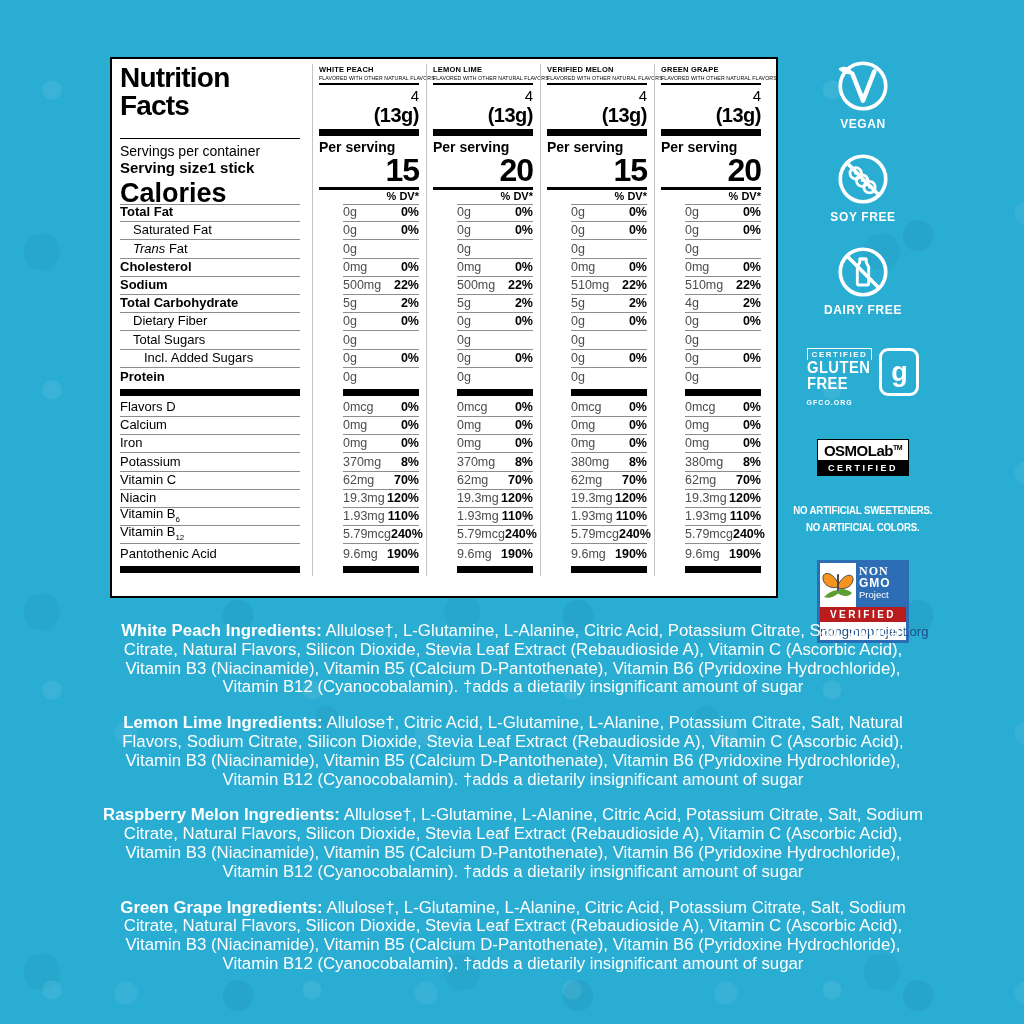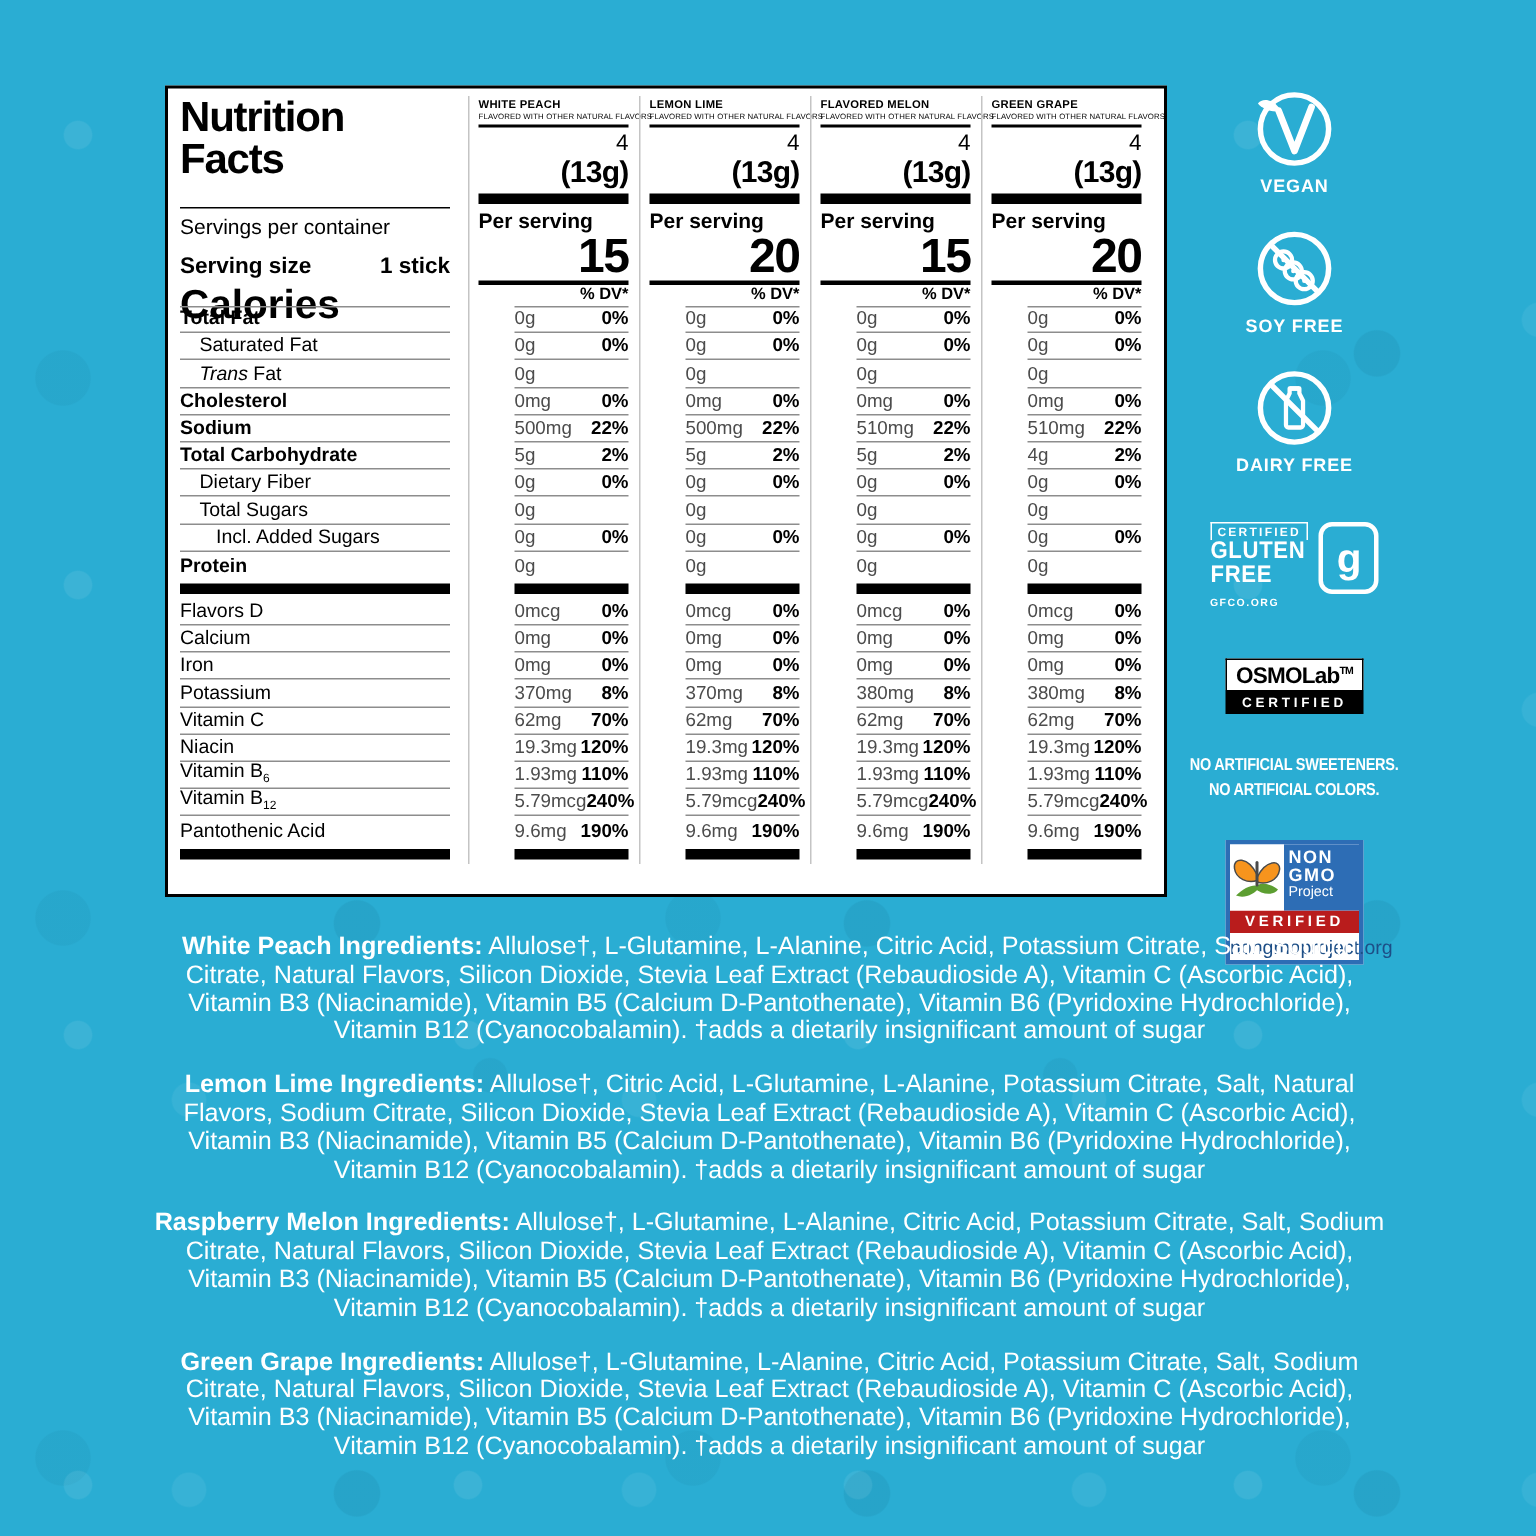--- a/index.html
+++ b/index.html
@@ -21,21 +21,21 @@
     background:#fff;border:2px solid #000;box-sizing:border-box;
     padding:5px 8px 5px 8px;color:#000;
   }
   .phead{display:flex;height:140px;}
   .hcol-label{width:192px;box-sizing:border-box;display:flex;flex-direction:column;}
   .hcol-flavor{width:114px;box-sizing:border-box;border-left:1px solid #c4c4c4;
     display:flex;flex-direction:column;padding:1px 7px 0 6px;}
   .nf-title{font-size:28px;font-weight:800;letter-spacing:-0.8px;line-height:1.0;
     border-bottom:1.5px solid #000;padding-bottom:18px;margin-right:12px;}
   .servings{font-size:14px;margin-top:4px;}
-  .servsize{display:flex;justify-content:space-between;font-weight:700;font-size:15px;margin:10px 12px 0 0;}
+  .servsize{display:flex;justify-content:flex-start;font-weight:700;font-size:15px;margin:0 12px 0 0;}
   .bar-thick-l{height:9px;background:#000;margin:4px 12px 0 0;}
   .calories{font-size:27px;font-weight:800;margin-top:auto;line-height:1;}
   .cal-underline{height:4px;background:#000;margin:3px 12px 13px 0;}
   .f-name{font-size:7.5px;font-weight:700;letter-spacing:.2px;white-space:nowrap;}
   .f-sub{font-size:5.2px;letter-spacing:.1px;margin-top:1px;white-space:nowrap;}
   .f-bar1{height:2.5px;background:#000;margin-top:2px;}
   .f-serv{font-size:15px;text-align:right;margin-top:3px;line-height:1.1;}
   .f-wt{font-size:20px;font-weight:800;text-align:right;line-height:1.05;letter-spacing:-0.5px;}
   .f-bar2{height:8px;background:#000;margin-top:3px;}
   .f-ps{font-size:14px;font-weight:700;margin-top:3px;}
@@ -76,21 +76,21 @@
   .osmo-top{background:#fff;color:#000;font-size:15px;font-weight:800;text-align:center;
     padding:2px 0 1px 0;letter-spacing:-0.5px;border:1px solid #000;border-bottom:none;}
   .osmo-tm{font-size:7px;vertical-align:super;font-weight:700;}
   .osmo-bot{background:#000;color:#fff;font-size:9px;font-weight:700;letter-spacing:2.5px;text-align:center;padding:3px 0;}
   .claims{margin-top:26px;text-align:center;}
   .claim-line{font-size:11.5px;font-weight:800;letter-spacing:-0.2px;transform:scaleX(.84);line-height:1.5;white-space:nowrap;}
   .ngmo{margin-top:23px;width:92px;border:3px solid #2d6db5;background:#fff;box-sizing:border-box;}
   .ngmo-top{display:flex;height:44px;}
   .ngmo-art{width:42%;position:relative;background:#fff;}
   .ngmo-txt{width:58%;background:#2d6db5;color:#fff;padding:2px 3px;line-height:1;}
-  .ngmo-l1{font-size:12px;font-weight:800;letter-spacing:1px;}
+  .ngmo-l1{font-size:12px;font-weight:800;letter-spacing:1px;font-family:Liberation Serif, serif;}
   .ngmo-l2{font-size:12px;font-weight:800;letter-spacing:1px;}
   .ngmo-l3{font-size:9.5px;font-weight:400;margin-top:1px;}
   .ngmo-ver{background:#b91c1c;color:#fff;font-size:10px;font-weight:700;letter-spacing:2.5px;text-align:center;padding:2px 0;}
   .ngmo-url{background:#fff;color:#1d4e86;font-size:13px;text-align:center;padding:2px 0 1px 0;}
   
   .ingredients{position:absolute;left:103px;top:622px;width:820px;color:#fff;}
   .ing{margin:0 0 17px 0;font-size:16.8px;line-height:18.8px;font-weight:400;text-align:center;}
   .ing b{font-weight:800;}
 </style>
 </head>
@@ -129,21 +129,21 @@
           <div class="f-bar1"></div>
           <div class="f-serv">4</div>
           <div class="f-wt">(13g)</div>
           <div class="f-bar2"></div>
           <div class="f-ps">Per serving</div>
           <div class="f-cal">20</div>
           <div class="f-bar3"></div>
           <div class="f-dv">% DV*</div>
         </div>
         <div class="hcol-flavor">
-          <div class="f-name">FLAVORED MELON</div>
+          <div class="f-name">VERIFIED MELON</div>
           <div class="f-sub">FLAVORED WITH OTHER NATURAL FLAVORS</div>
           <div class="f-bar1"></div>
           <div class="f-serv">4</div>
           <div class="f-wt">(13g)</div>
           <div class="f-bar2"></div>
           <div class="f-ps">Per serving</div>
           <div class="f-cal">15</div>
           <div class="f-bar3"></div>
           <div class="f-dv">% DV*</div>
         </div>

